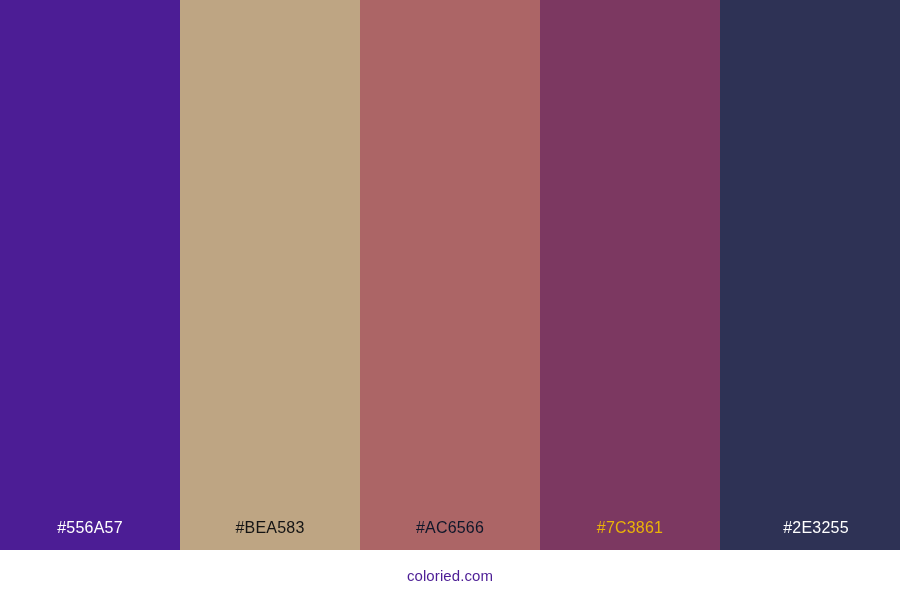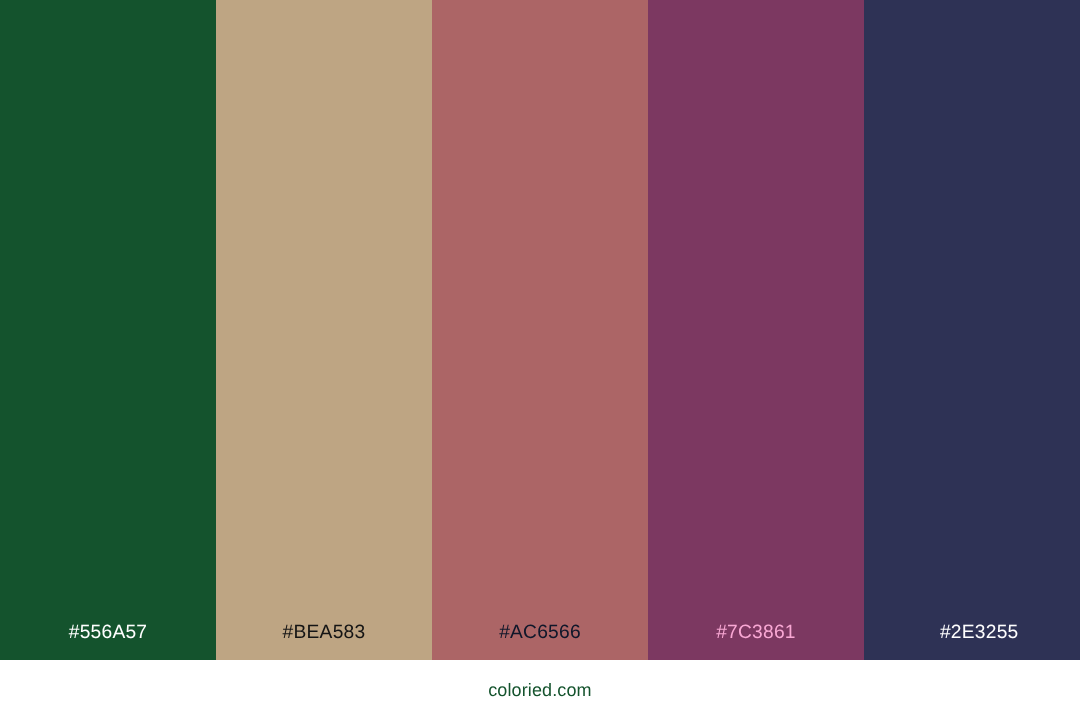--- a/index.html
+++ b/index.html
@@ -66,46 +66,46 @@
     background: #ffffff;
     display: flex;
     align-items: center;
     justify-content: center;
   }
 
   #site-credit {
     font-family: "Liberation Sans", sans-serif;
     font-size: 15px;
     line-height: 1;
-    color: #14532d;
+    color: #4c1d95;
     letter-spacing: 0.1px;
     white-space: nowrap;
   }
 </style>
 </head>
 <body>
 
 <div id="palette-page">
 
   <div id="swatch-row">
 
-    <div class="swatch" style="background-color: #14532d;">
+    <div class="swatch" style="background-color: #4c1d95;">
       <span class="swatch-label" style="color: rgb(255, 255, 255);">#556A57</span>
     </div>
 
     <div class="swatch" style="background-color: rgb(190, 165, 131);">
       <span class="swatch-label" style="color: rgb(20, 20, 20);">#BEA583</span>
     </div>
 
     <div class="swatch" style="background-color: rgb(172, 101, 102);">
       <span class="swatch-label" style="color: #0f172a;">#AC6566</span>
     </div>
 
     <div class="swatch" style="background-color: rgb(124, 56, 97);">
-      <span class="swatch-label" style="color: #f9a8d4;">#7C3861</span>
+      <span class="swatch-label" style="color: #eab308;">#7C3861</span>
     </div>
 
     <div class="swatch" style="background-color: rgb(46, 50, 85);">
       <span class="swatch-label" style="color: rgb(255, 255, 255); padding-left: 12px;">#2E3255</span>
     </div>
 
   </div>
 
   <div id="footer-bar">
     <span id="site-credit">coloried.com</span>

